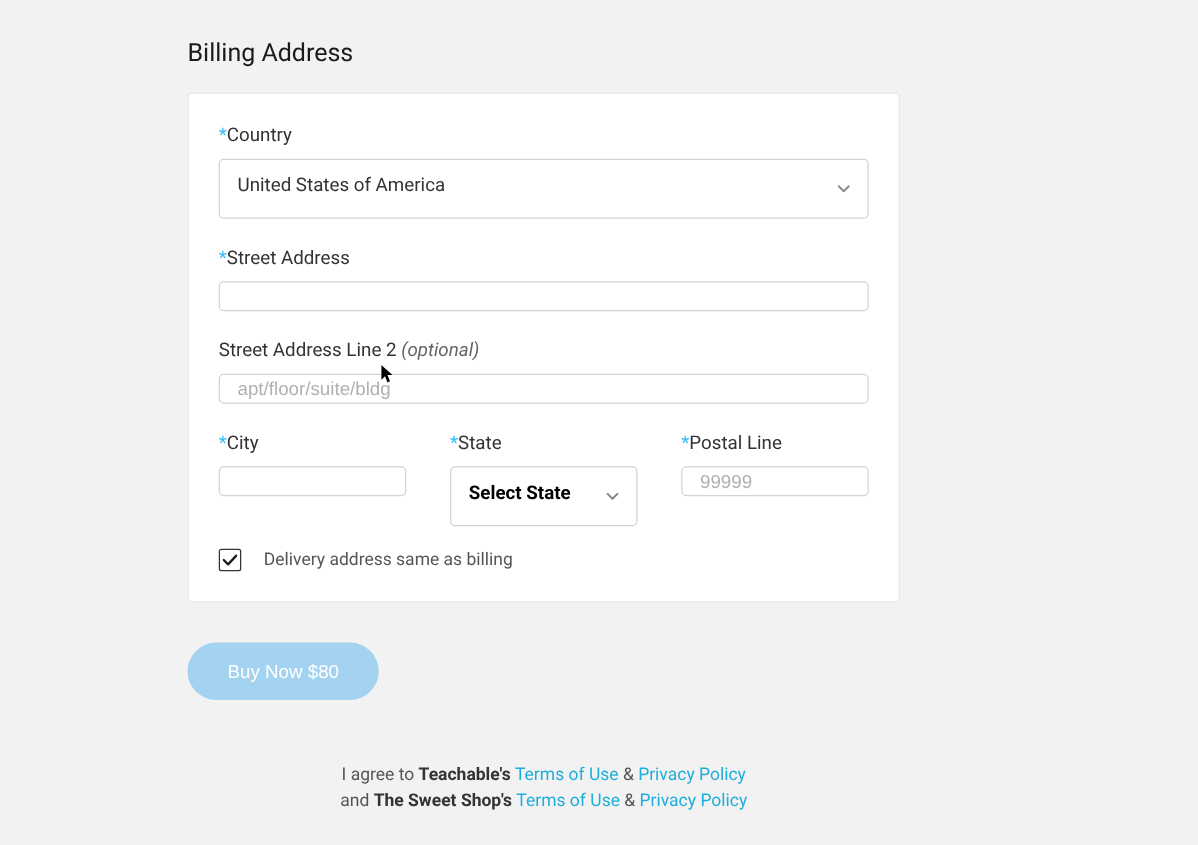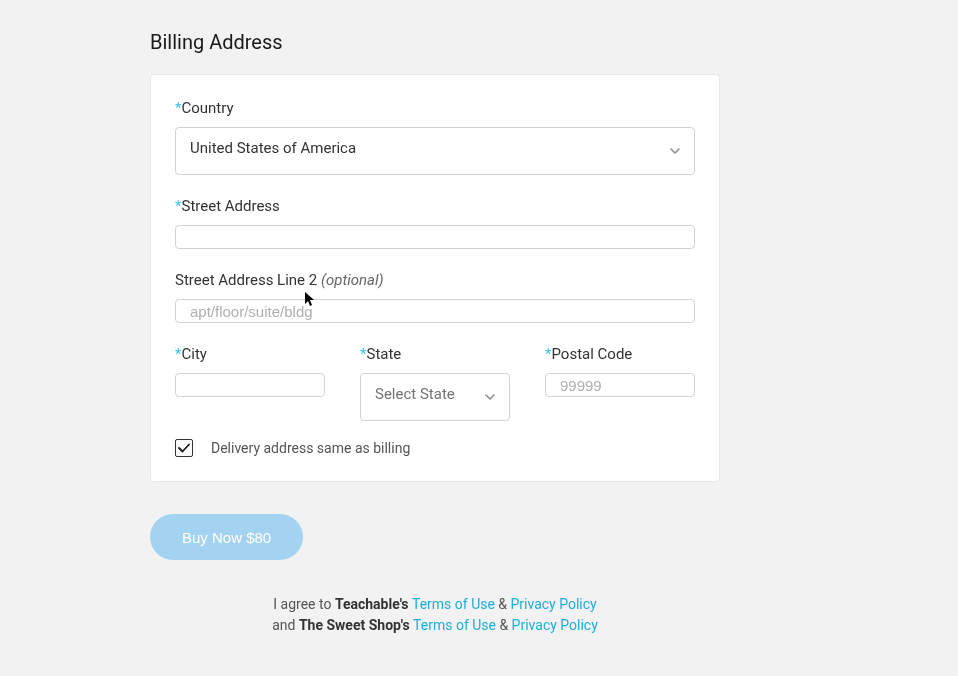--- a/index.html
+++ b/index.html
@@ -69,21 +69,22 @@
     .input::placeholder {
       color: #b0b0b0;
     }
     .select-text {
       line-height: 40px;
       font-size: 15px;
       color: #333;
       padding-left: 14px;
     }
     .select-placeholder {
-      color: #737373;
+      color: #000000;
+      font-weight: bold;
     }
     .select-box {
       width: 100%;
       height: 48px;
       border: 1px solid #d3d3d3;
       border-radius: 4px;
       background: #fff;
       position: relative;
       cursor: pointer;
     }
@@ -127,21 +128,21 @@
       color: #fff;
       border: none;
       border-radius: 26px;
       height: 46px;
       padding: 0 32px;
       font-size: 15px;
       font-weight: 500;
       cursor: pointer;
     }
     .footer-text {
-      margin-top: 34px;
+      margin-top: 50px;
       text-align: center;
       font-size: 14px;
       color: #555;
       line-height: 1.5;
     }
     .footer-text .bold {
       font-weight: 700;
       color: #333;
     }
     .footer-text .link {
@@ -210,21 +211,21 @@
           <div class="select-box">
             <div class="select-text select-placeholder">Select State</div>
             <svg class="chevron" viewBox="0 0 10 6" fill="none">
               <path d="M1 1L5 5L9 1" stroke="currentColor" stroke-width="1.5" stroke-linecap="round" stroke-linejoin="round"></path>
             </svg>
           </div>
         </div>
 
         <div class="field">
           <label class="label">
-            <span class="required-mark">*</span><span>Postal Code</span>
+            <span class="required-mark">*</span><span>Postal Line</span>
           </label>
           <input type="text" class="input" placeholder="99999" style="">
         </div>
       </div>
 
       <div class="checkbox-row">
         <div class="checkbox">
           <svg viewBox="0 0 12 10" fill="none">
             <path d="M1 5L4.5 8.5L11 1.5" stroke="#1a1a1a" stroke-width="1.8" stroke-linecap="round" stroke-linejoin="round"></path>
           </svg>

